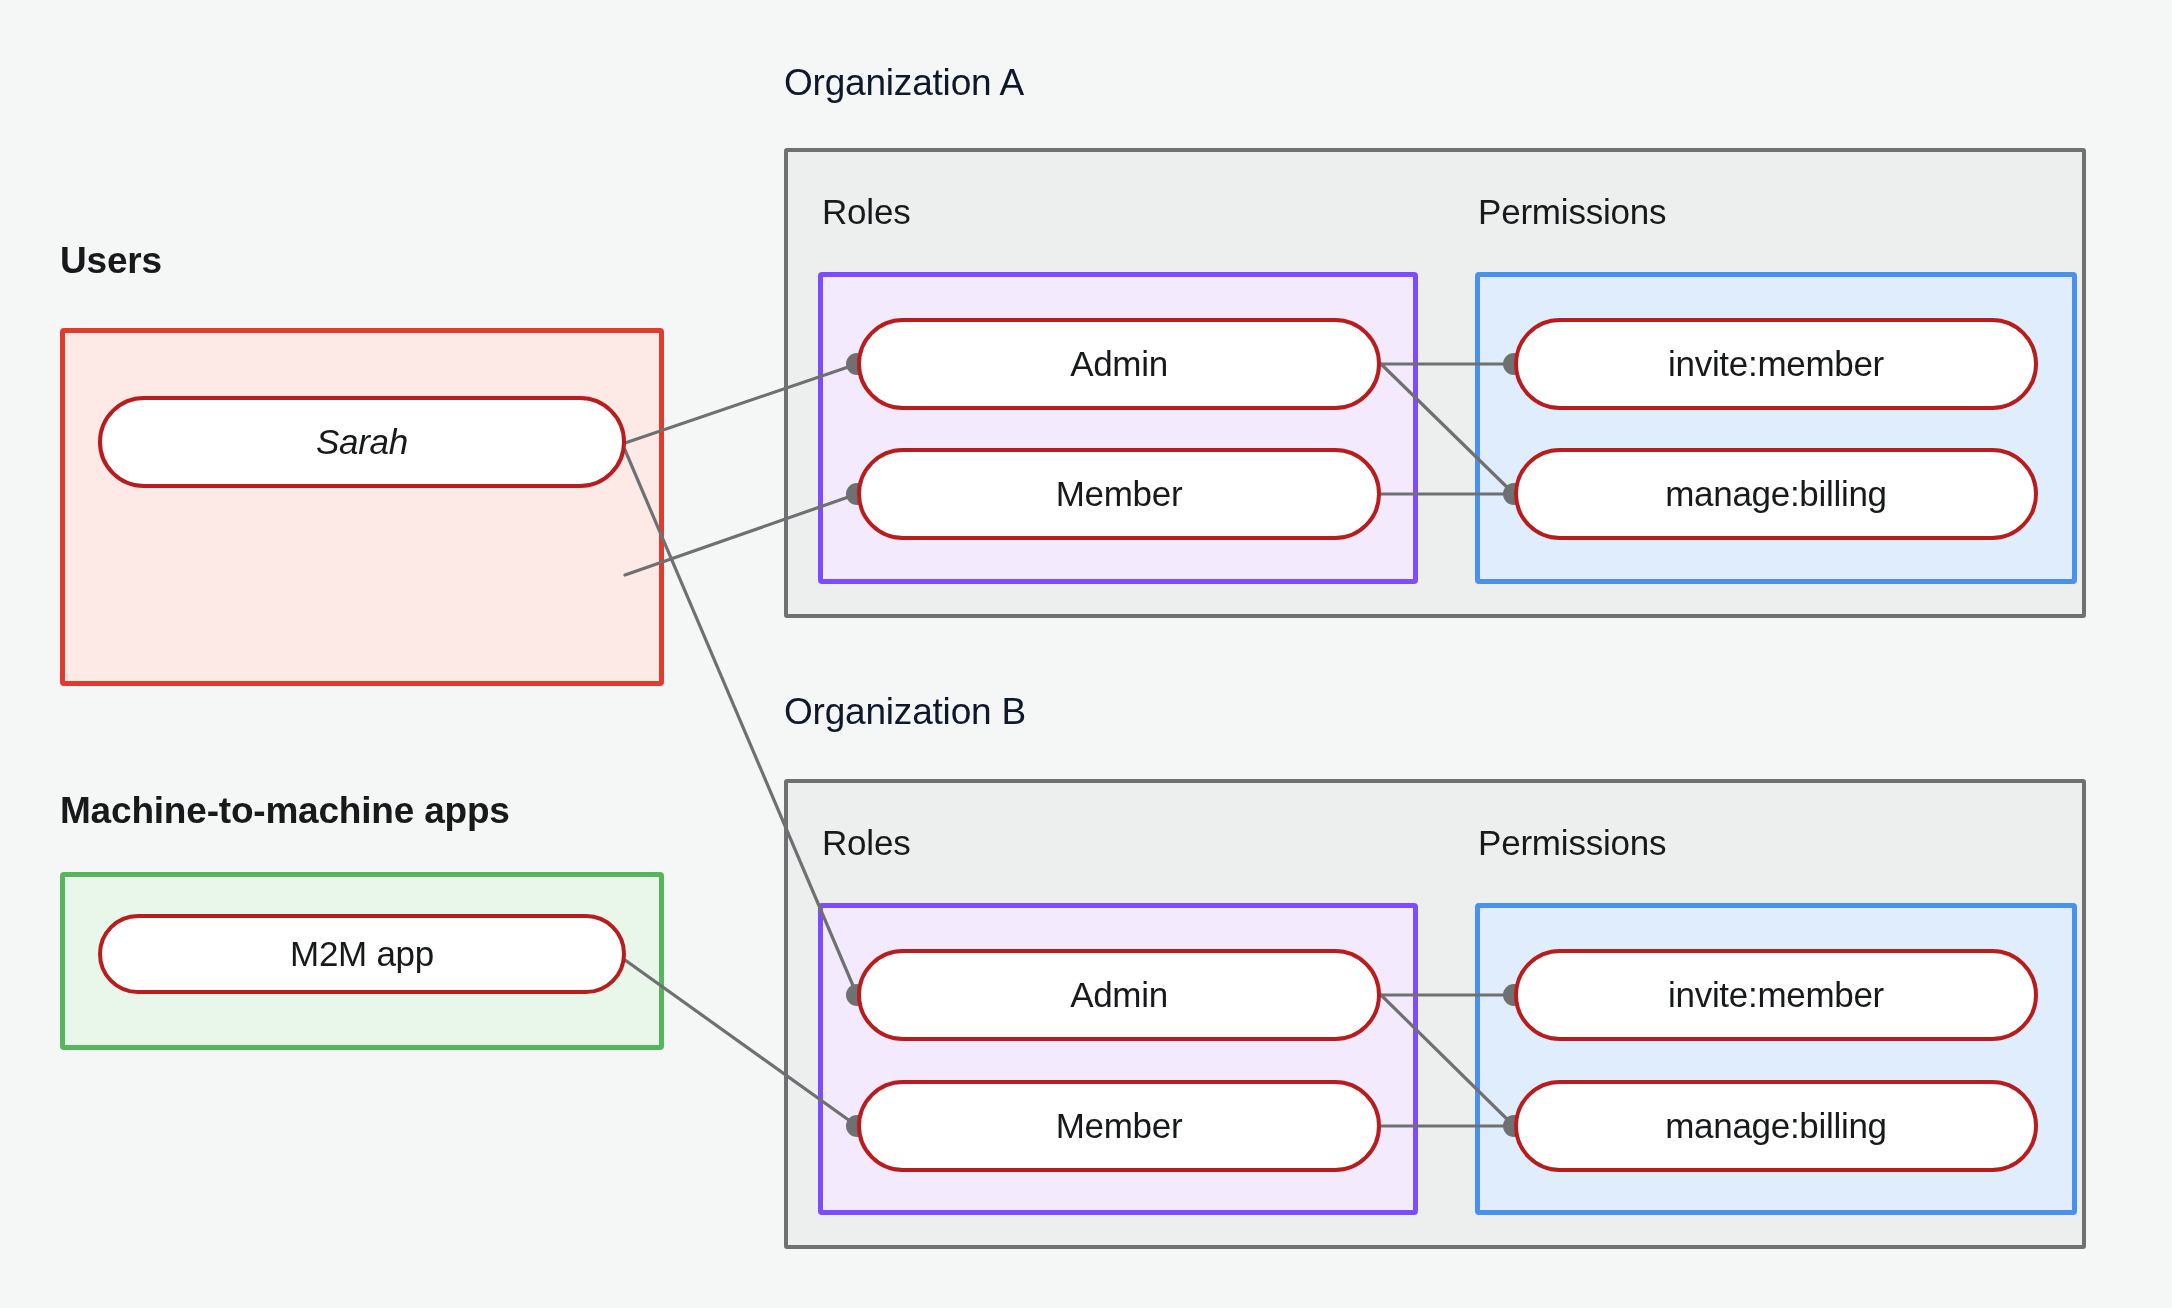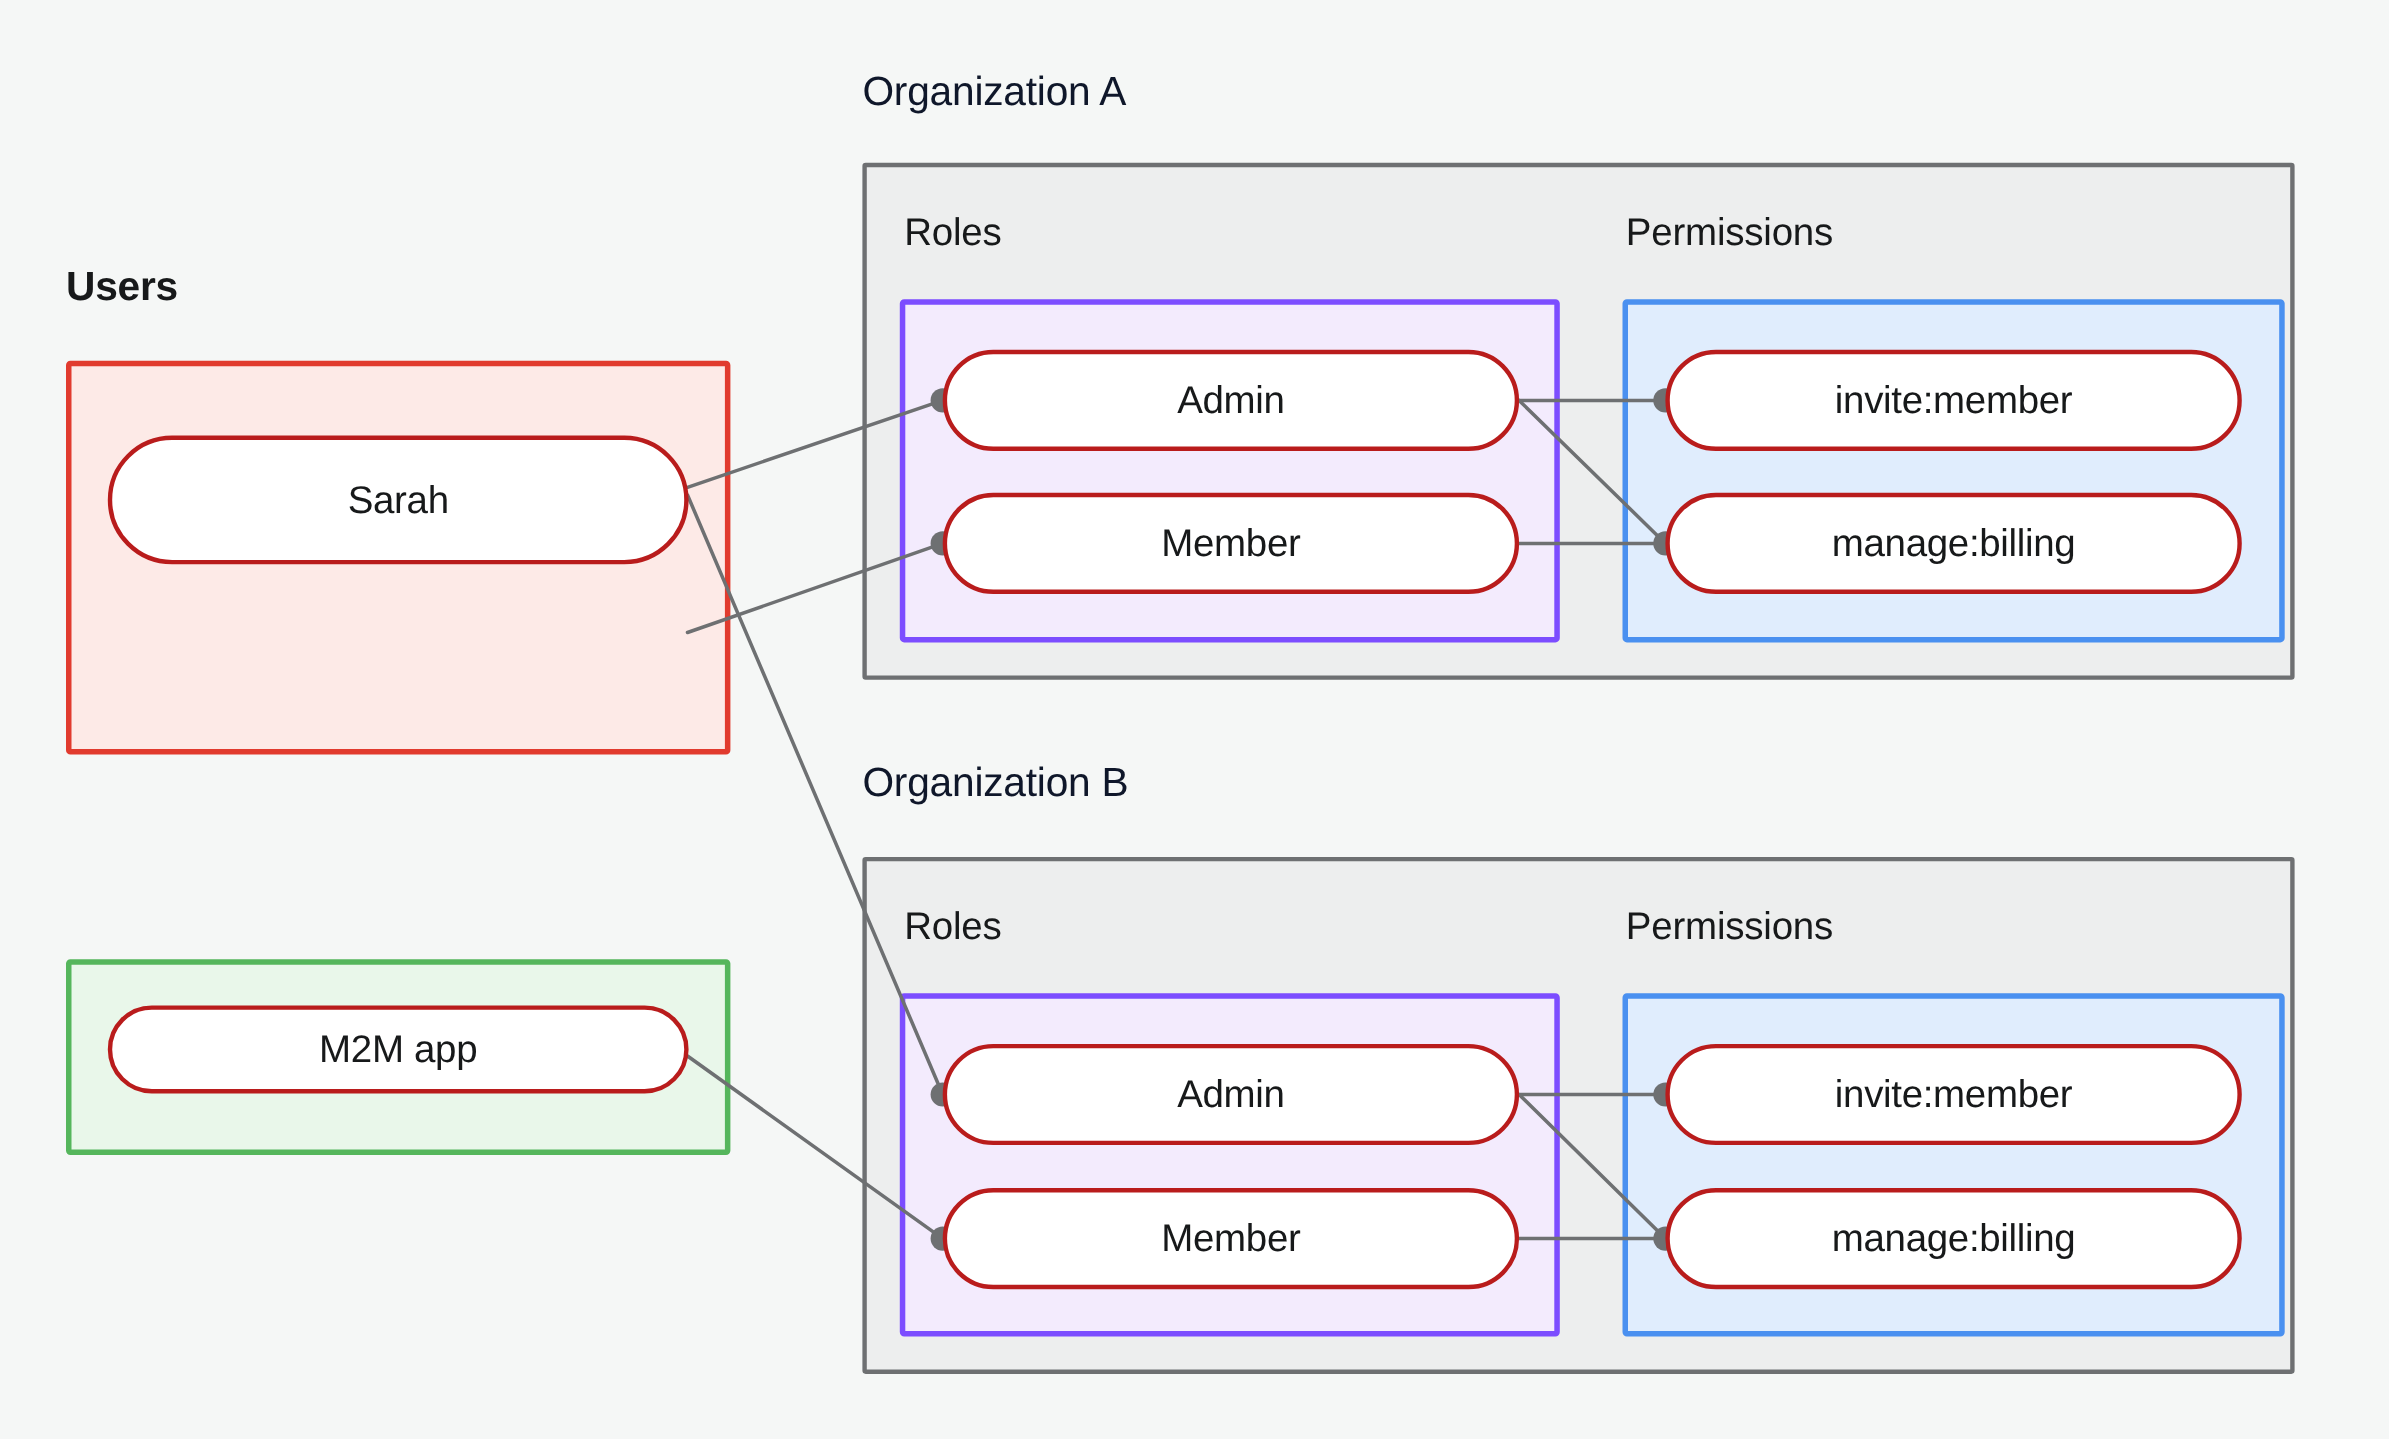--- a/index.html
+++ b/index.html
@@ -146,22 +146,23 @@
 
       <circle cx="1514" cy="364" r="11"></circle>
       <circle cx="1514" cy="494" r="11"></circle>
       <circle cx="1514" cy="995" r="11"></circle>
       <circle cx="1514" cy="1126" r="11"></circle>
     </g>
   </svg>
 
   <div class="group-title" style="left:60px; top:240px;">Users</div>
   <div class="box box-users" style="left:60px; left:60px; top:328px; width:604px; height:358px;"></div>
-  <div class="pill" style="left:98px; top:396px; width:528px; height:117px;">Sarah</div>
+  <div class="pill" style="left:98px; top:396px; width:528px; height:92px;font-style:italic;">Sarah</div>
 
+  <div class="group-title" style="left:60px; top:790px;">Machine-to-machine apps</div>
   <div class="box box-m2m" style="left:60px; top:872px; width:604px; height:178px;"></div>
   <div class="pill" style="left:98px; top:914px; width:528px; height:80px;">M2M app</div>
 
   <div class="org-title" style="left:784px; top:62px;">Organization A</div>
   <div class="box box-org" style="left:784px; top:148px; width:1302px; height:470px;"></div>
 
   <div class="sub-title" style="left:822px; top:192px;">Roles</div>
   <div class="box box-roles" style="left:818px; top:272px; width:600px; height:312px;"></div>
   <div class="pill" style="left:857px; top:318px; width:524px; height:92px;">Admin</div>
   <div class="pill" style="left:857px; top:448px; width:524px; height:92px;">Member</div>

